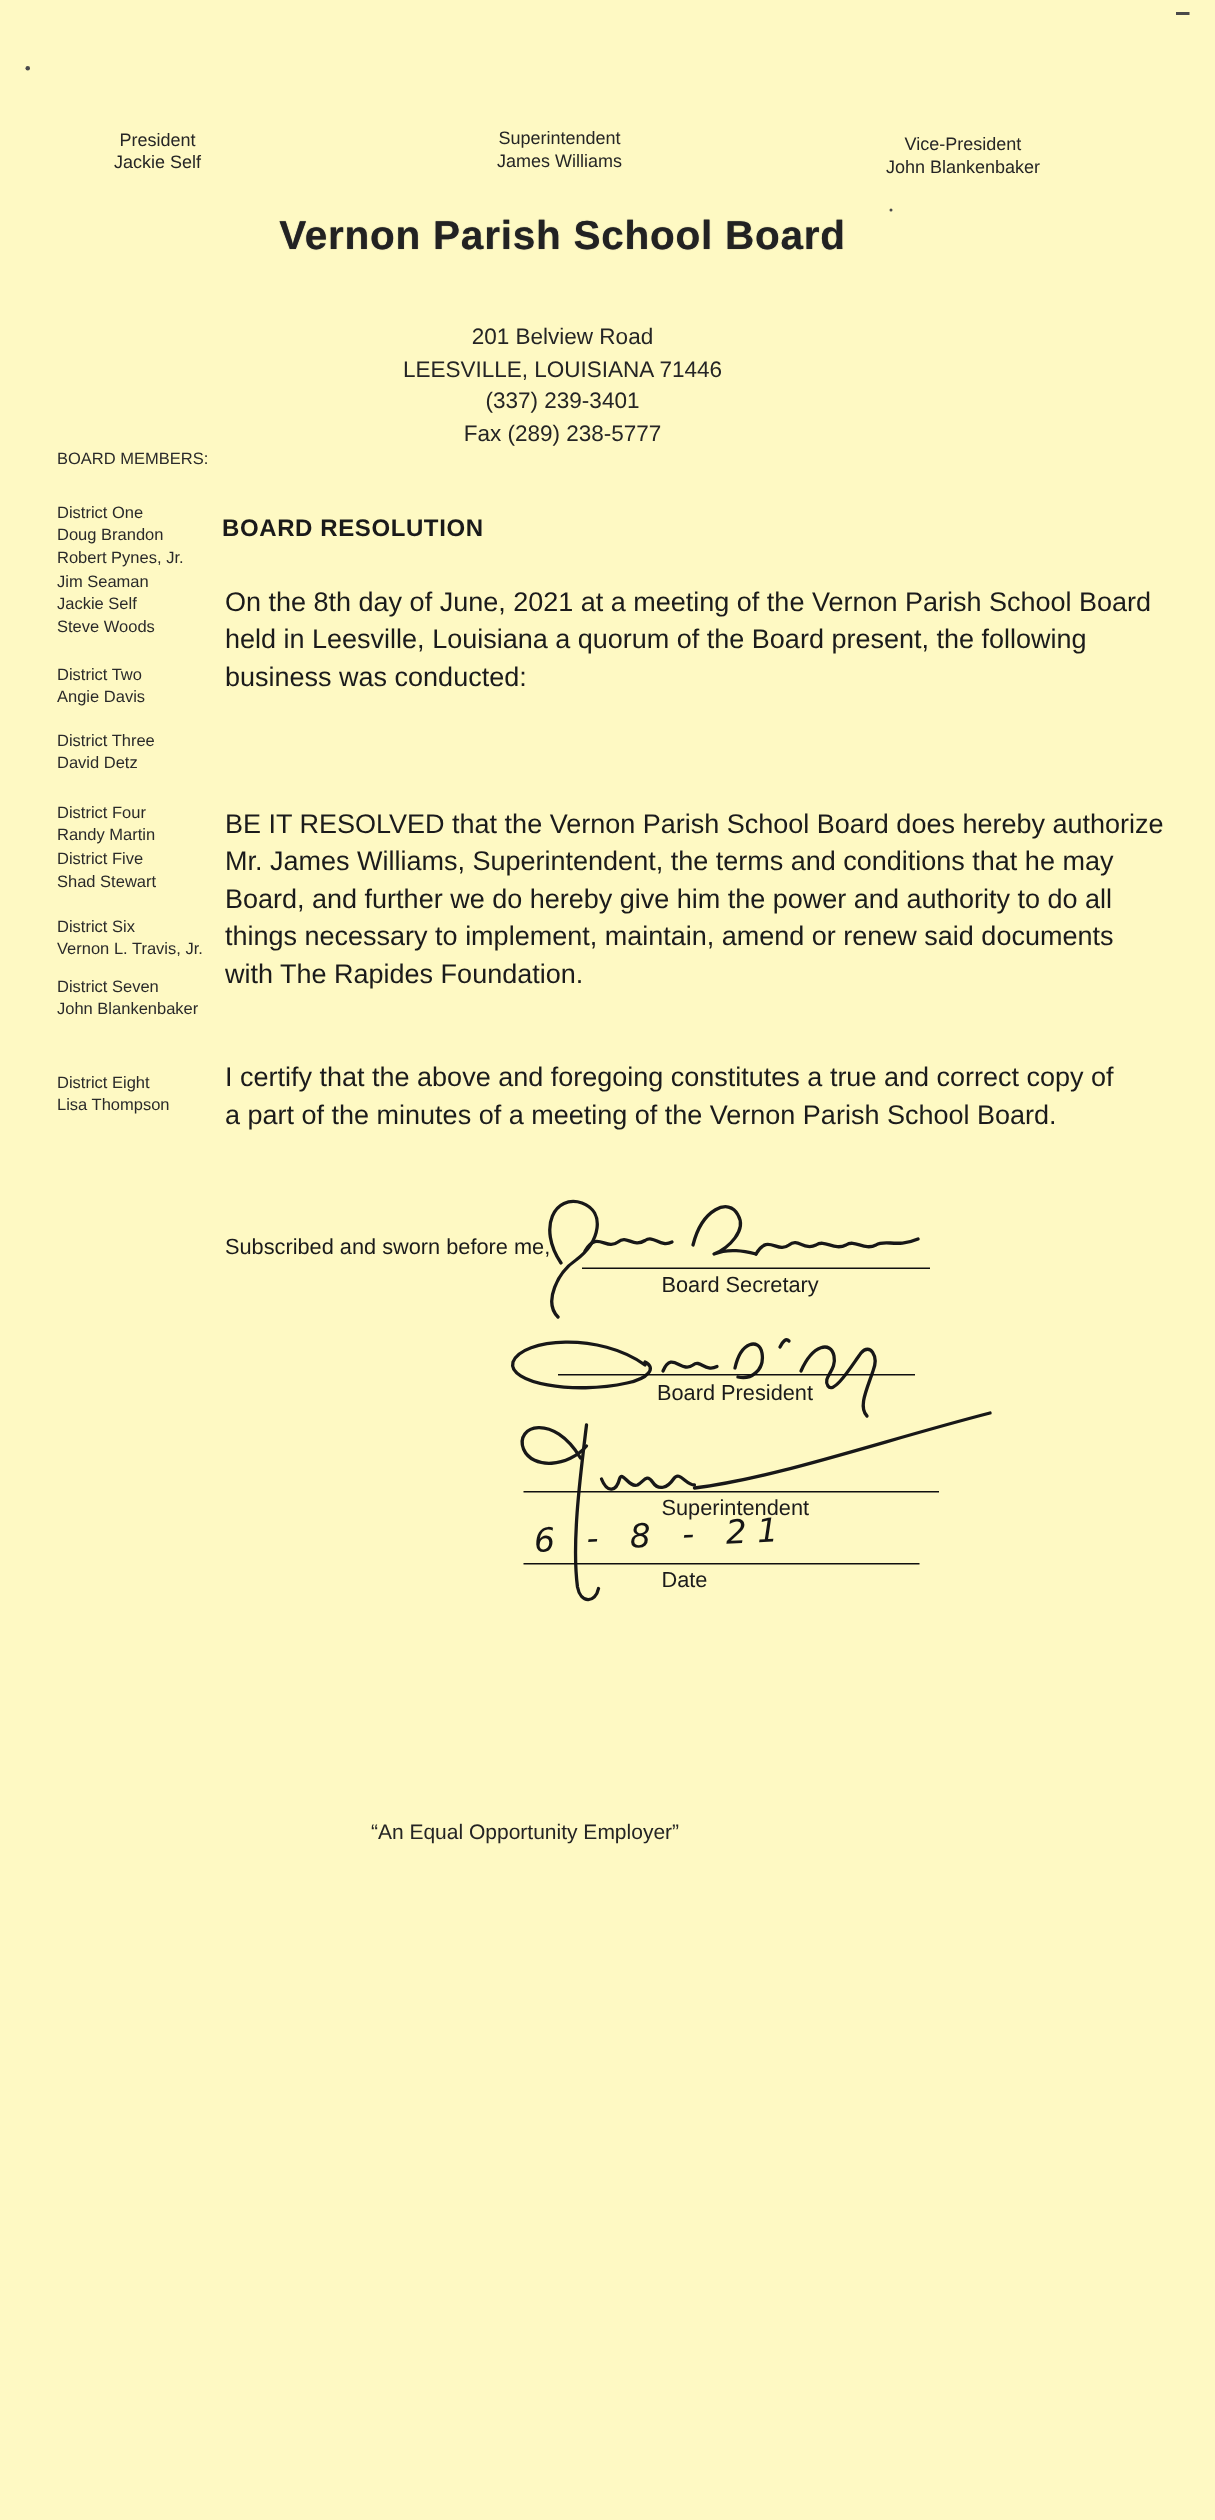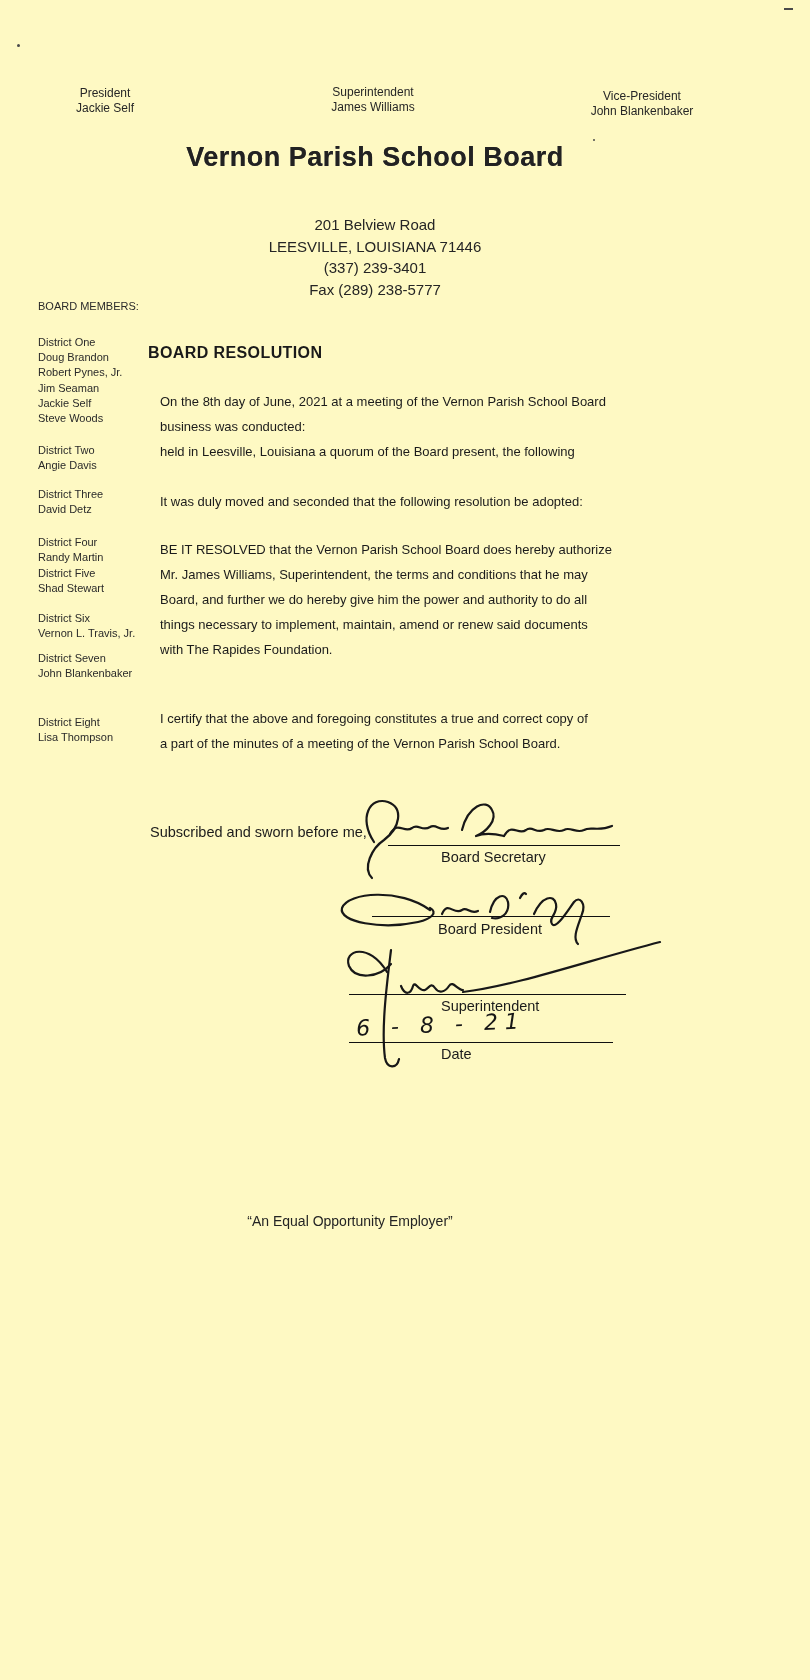--- a/index.html
+++ b/index.html
@@ -22,21 +22,21 @@
   
   .bm-heading{position:absolute;left:38px;top:300px;font-size:11px;color:#2a2a2a;}
   .bm-group{position:absolute;left:38px;font-size:11px;line-height:15.2px;color:#2a2a2a;}
   .g1{top:335px;} .g2{top:443px;} .g3{top:487px;} .g4{top:535px;}
   .g5{top:566px;} .g6{top:611px;} .g7{top:651px;} .g8{top:715px;}
   
   .res-heading{
     position:absolute;left:148px;top:344px;width:430px;margin:0;text-align:left;
     font-size:16px;font-weight:bold;letter-spacing:0.4px;color:#1a1a1a;
   }
-  .para{position:absolute;left:160px;font-size:13px;line-height:25px;color:#1b1b1b;}
+  .para{position:absolute;left:150px;font-size:18px;line-height:25px;color:#1b1b1b;}
   .p1{top:389px;} .p2{top:489px;} .p3{top:537px;} .p4{top:706px;}
   
   .sworn{position:absolute;left:150px;top:824px;font-size:14.5px;color:#1b1b1b;}
   .sig-line{position:absolute;border-top:1.6px solid #101010;height:0;}
   .u1{left:388px;top:845px;width:232px;}
   .u2{left:372px;top:916px;width:238px;}
   .u3{left:349px;top:994px;width:277px;}
   .u4{left:349px;top:1042px;width:264px;}
   .sig-label{position:absolute;font-size:14.5px;color:#1b1b1b;}
   .l1{left:441px;top:849px;} .l2{left:438px;top:921px;}
@@ -124,25 +124,22 @@
   </div>
   <div class="bm-group g8">
     <div class="nowrap">District Eight</div>
     <div class="nowrap">Lisa Thompson</div>
   </div>
 
   <h2 class="res-heading nowrap">BOARD RESOLUTION</h2>
 
   <div class="para p1">
     <div class="nowrap">On the 8th day of June, 2021 at a meeting of the Vernon Parish School Board</div>
+    <div class="nowrap">held in Leesville, Louisiana a quorum of the Board present, the following</div>
     <div class="nowrap">business was conducted:</div>
-    <div class="nowrap">held in Leesville, Louisiana a quorum of the Board present, the following</div>
-  </div>
-  <div class="para p2">
-    <div class="nowrap">It was duly moved and seconded that the following resolution be adopted:</div>
   </div>
   <div class="para p3">
     <div class="nowrap">BE IT RESOLVED that the Vernon Parish School Board does hereby authorize</div>
     <div class="nowrap">Mr. James Williams, Superintendent, the terms and conditions that he may</div>
     <div class="nowrap">Board, and further we do hereby give him the power and authority to do all</div>
     <div class="nowrap">things necessary to implement, maintain, amend or renew said documents</div>
     <div class="nowrap">with The Rapides Foundation.</div>
   </div>
   <div class="para p4">
     <div class="nowrap">I certify that the above and foregoing constitutes a true and correct copy of</div>

